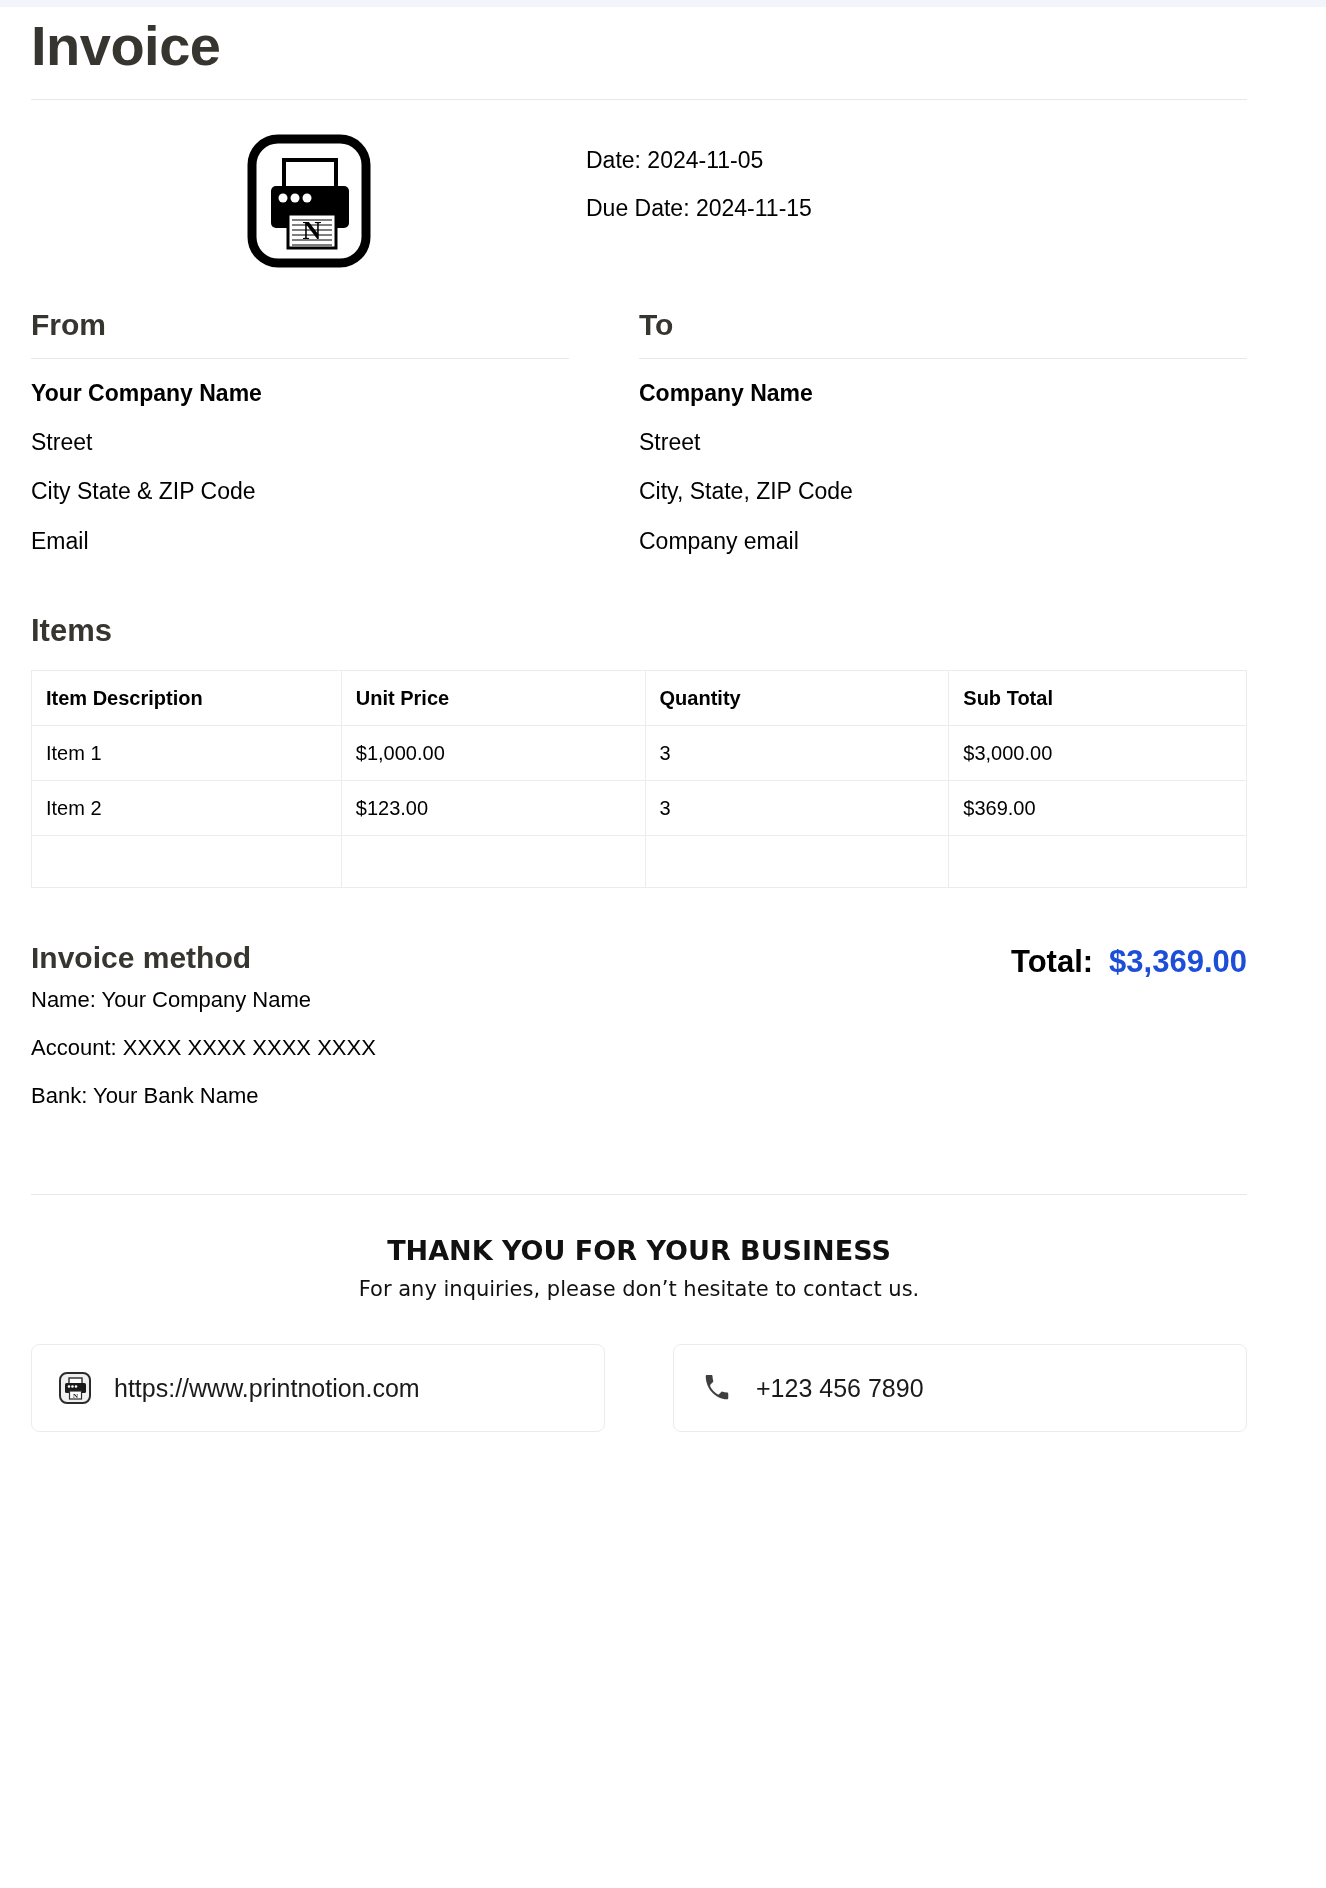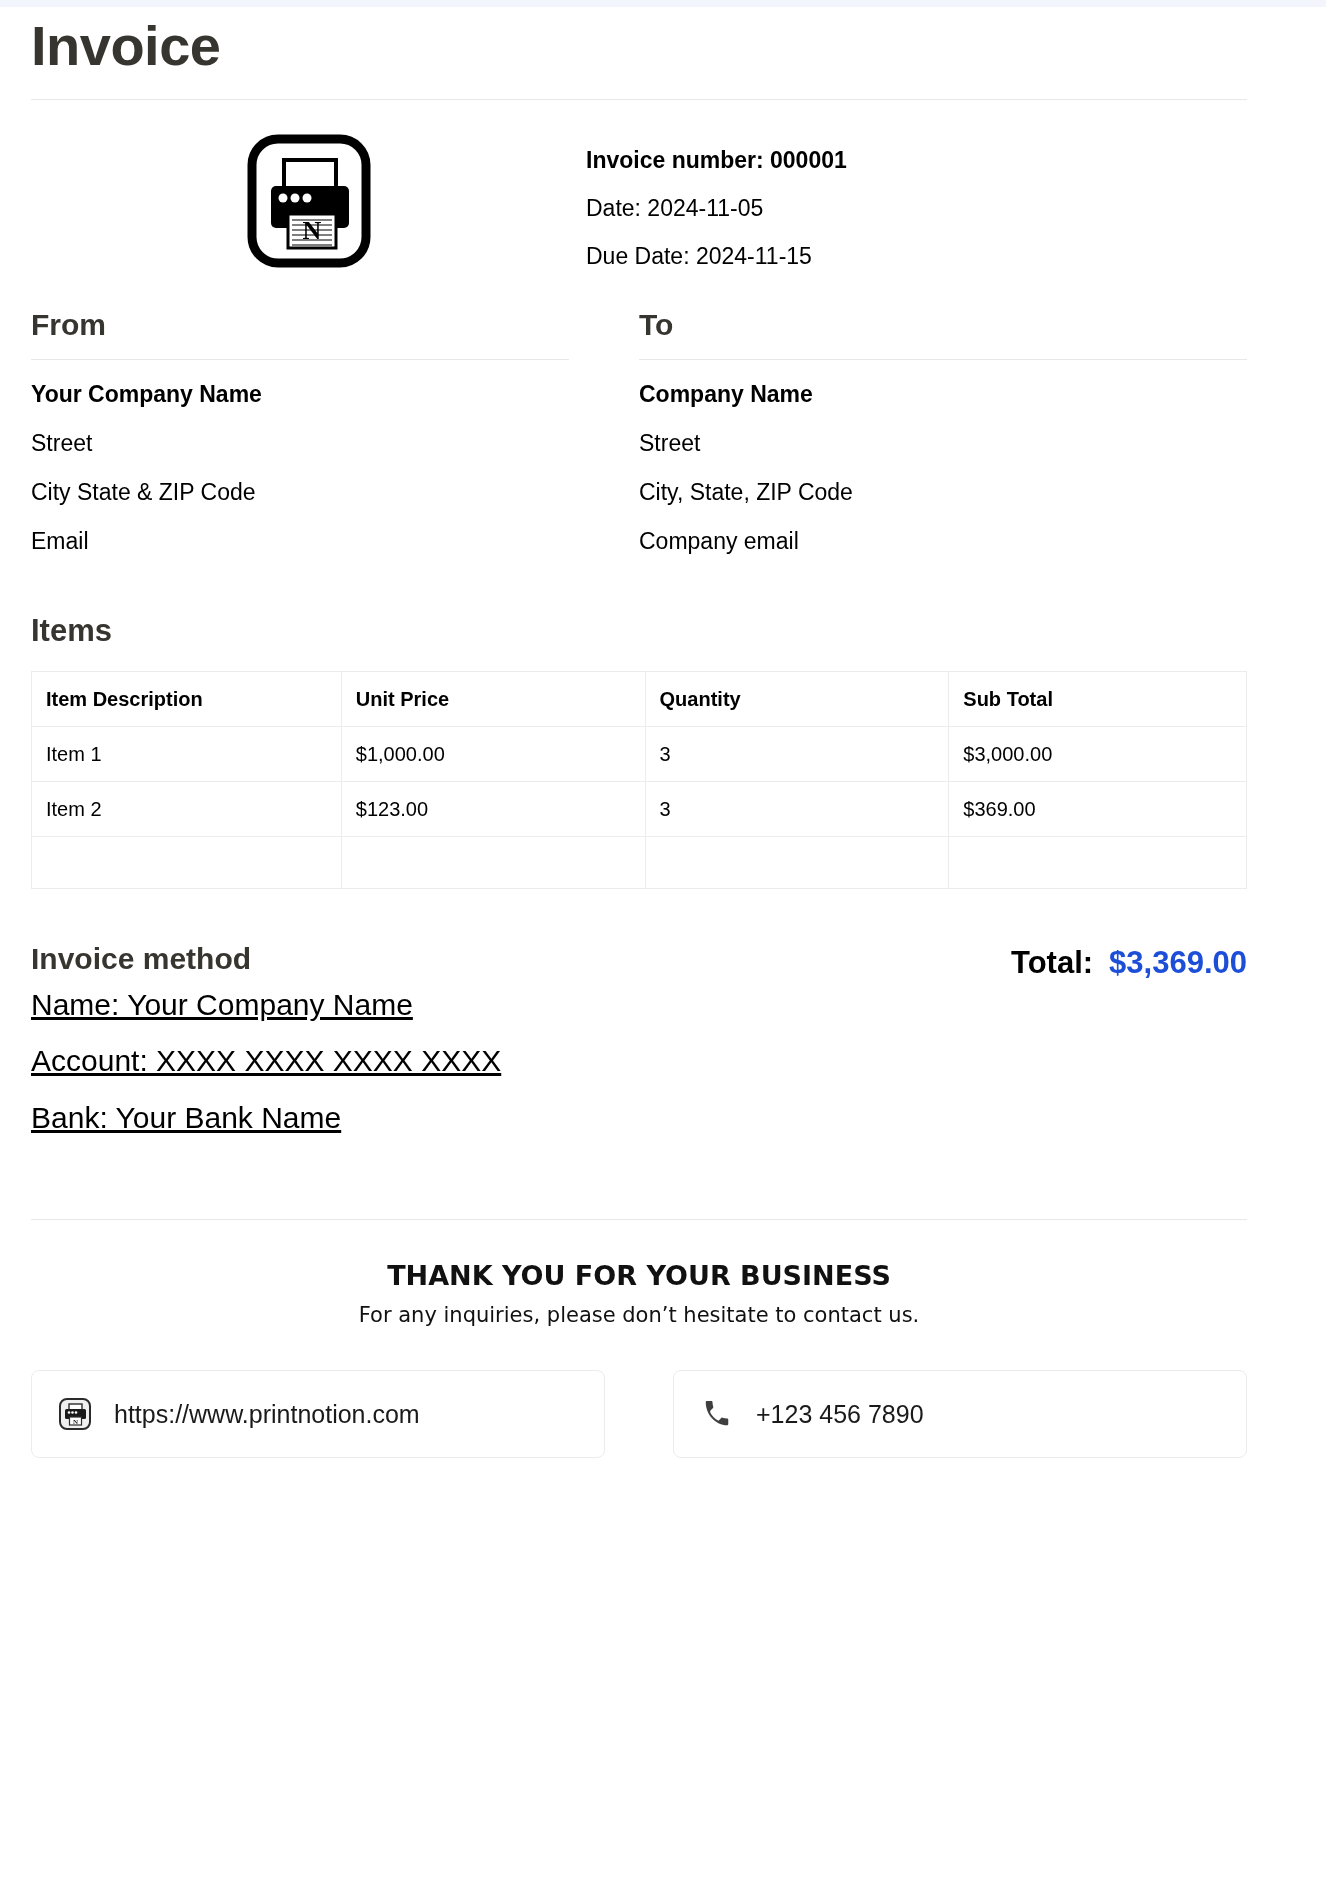--- a/index.html
+++ b/index.html
@@ -167,24 +167,23 @@
 
   .payment-heading {
     font-size: 30px;
     font-weight: bold;
     color: #37352f;
     padding-bottom: 12px;
     line-height: 1.2;
   }
 
   .payment-line {
-    font-size: 30px;
+    font-size: 22px;
     line-height: 1.05;
     margin-bottom: 25px;
-    text-decoration: underline;
   }
   .payment-line:last-child { margin-bottom: 0; }
 
   .total-col {
     text-align: right;
     padding-top: 4px;
     white-space: nowrap;
   }
 
   .total-label {
@@ -292,21 +291,20 @@
             <line x1="45" y1="96" x2="85" y2="96"></line>
             <line x1="45" y1="101" x2="85" y2="101"></line>
             <line x1="45" y1="106" x2="85" y2="106"></line>
             <line x1="45" y1="111" x2="85" y2="111"></line>
           </g>
           <text x="65" y="105" font-family="'Liberation Serif', serif" font-size="26" font-weight="bold" fill="#000000" text-anchor="middle">N</text>
         </svg>
       </div>
     </div>
     <div class="meta-col">
-      <div class="meta-line bold">Invoice number: 000001</div>
       <div class="meta-line">Date: 2024-11-05</div>
       <div class="meta-line">Due Date: 2024-11-15</div>
     </div>
   </div>
 
   <div class="party-row">
     <div class="party-col">
       <div class="inner">
         <div class="party-heading">From</div>
         <div class="party-divider"></div>

